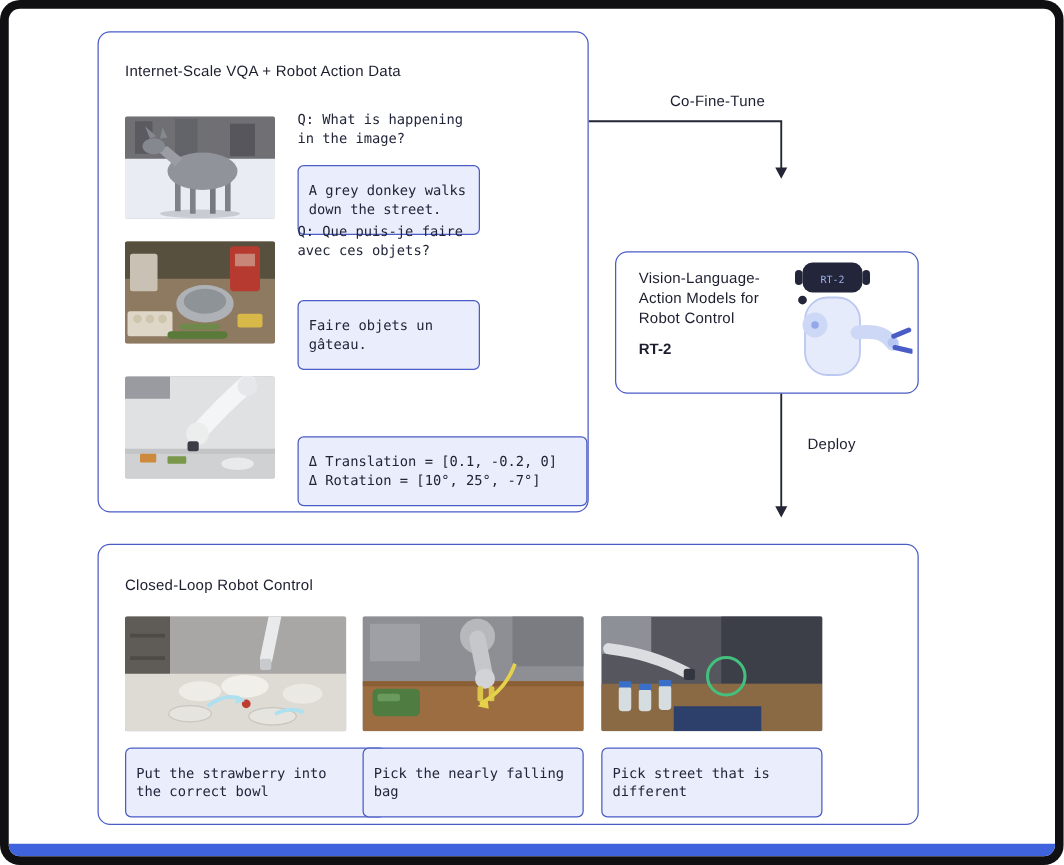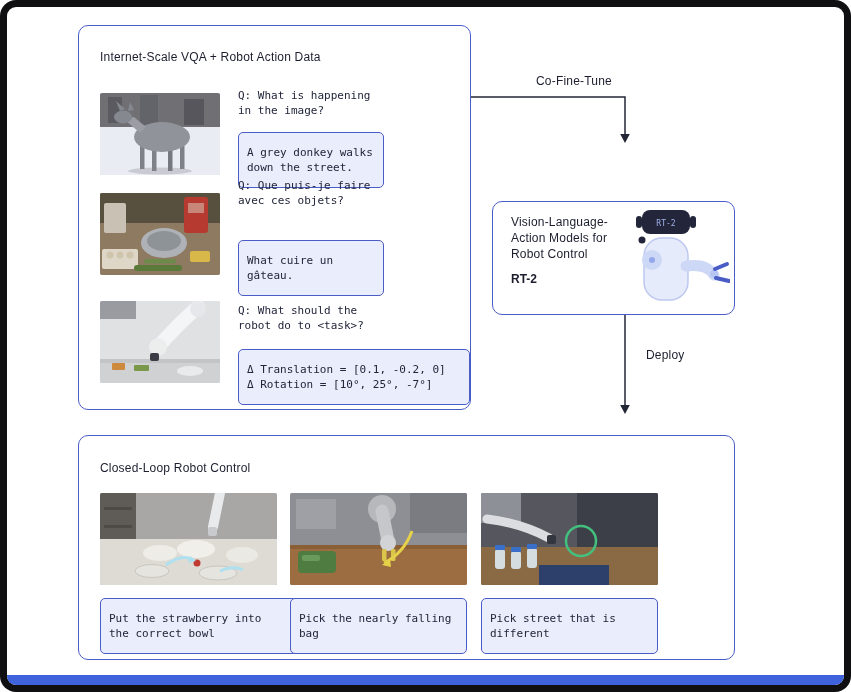--- a/index.html
+++ b/index.html
@@ -134,41 +134,39 @@
           <circle cx="20" cy="62" r="3.5" fill="#cfc4ac"></circle>
           <circle cx="30" cy="62" r="3.5" fill="#cfc4ac"></circle>
           <rect x="34" y="72" width="48" height="6" rx="3" fill="#5a7a39"></rect>
           <rect x="44" y="66" width="32" height="4.5" rx="2" fill="#6d8a4a"></rect>
           <rect x="90" y="58" width="20" height="11" rx="2" fill="#d9b84a"></rect>
         </svg>
       </div>
       <div class="mono q-text" style="left:159px; top:152px;">Q: Que puis-je faire
 avec ces objets?</div>
       <div class="answer" style="left:159px; top:214px; width:146px;">
-        <div class="mono">What cuire un
+        <div class="mono">Faire objets un
 gâteau.</div>
       </div>
 
       <div class="photo" style="left:21px; top:275px; width:120px; height:82px;">
         <svg viewBox="0 0 120 82">
           <rect width="120" height="82" fill="#e0e1e3"></rect>
           <rect width="36" height="18" fill="#9a9ba0"></rect>
           <rect y="60" width="120" height="22" fill="#cfd1d2"></rect>
           <rect y="58" width="120" height="4" fill="#c2c4c6"></rect>
           <rect x="12" y="62" width="13" height="7" rx="1" fill="#cd8a3c"></rect>
           <rect x="34" y="64" width="15" height="6" rx="1" fill="#7a984a"></rect>
           <ellipse cx="90" cy="70" rx="13" ry="5" fill="#e9eaeb"></ellipse>
           <path d="M98 6 C84 18 72 30 58 46" stroke="#f4f5f7" stroke-width="14" fill="none" stroke-linecap="round"></path>
           <circle cx="98" cy="8" r="8" fill="#e6e7ea"></circle>
           <circle cx="58" cy="46" r="9" fill="#eceded"></circle>
           <rect x="50" y="52" width="9" height="8" rx="2" fill="#3a3d45"></rect>
         </svg>
       </div>
-      <div class="mono q-text" style="left:159px; top:277px;">Q: What should the
-robot do to &lt;task&gt;?</div>
       <div class="answer" style="left:159px; top:323px; width:232px;">
         <div class="mono">Δ Translation = [0.1, -0.2, 0]
 Δ Rotation = [10°, 25°, -7°]</div>
       </div>
     </section>
 
     <section class="panel" style="left:485px; top:153px; width:243px; height:114px;margin-top:41px;">
       <div class="vla-title">Vision-Language-
 Action Models for
 Robot Control</div>

